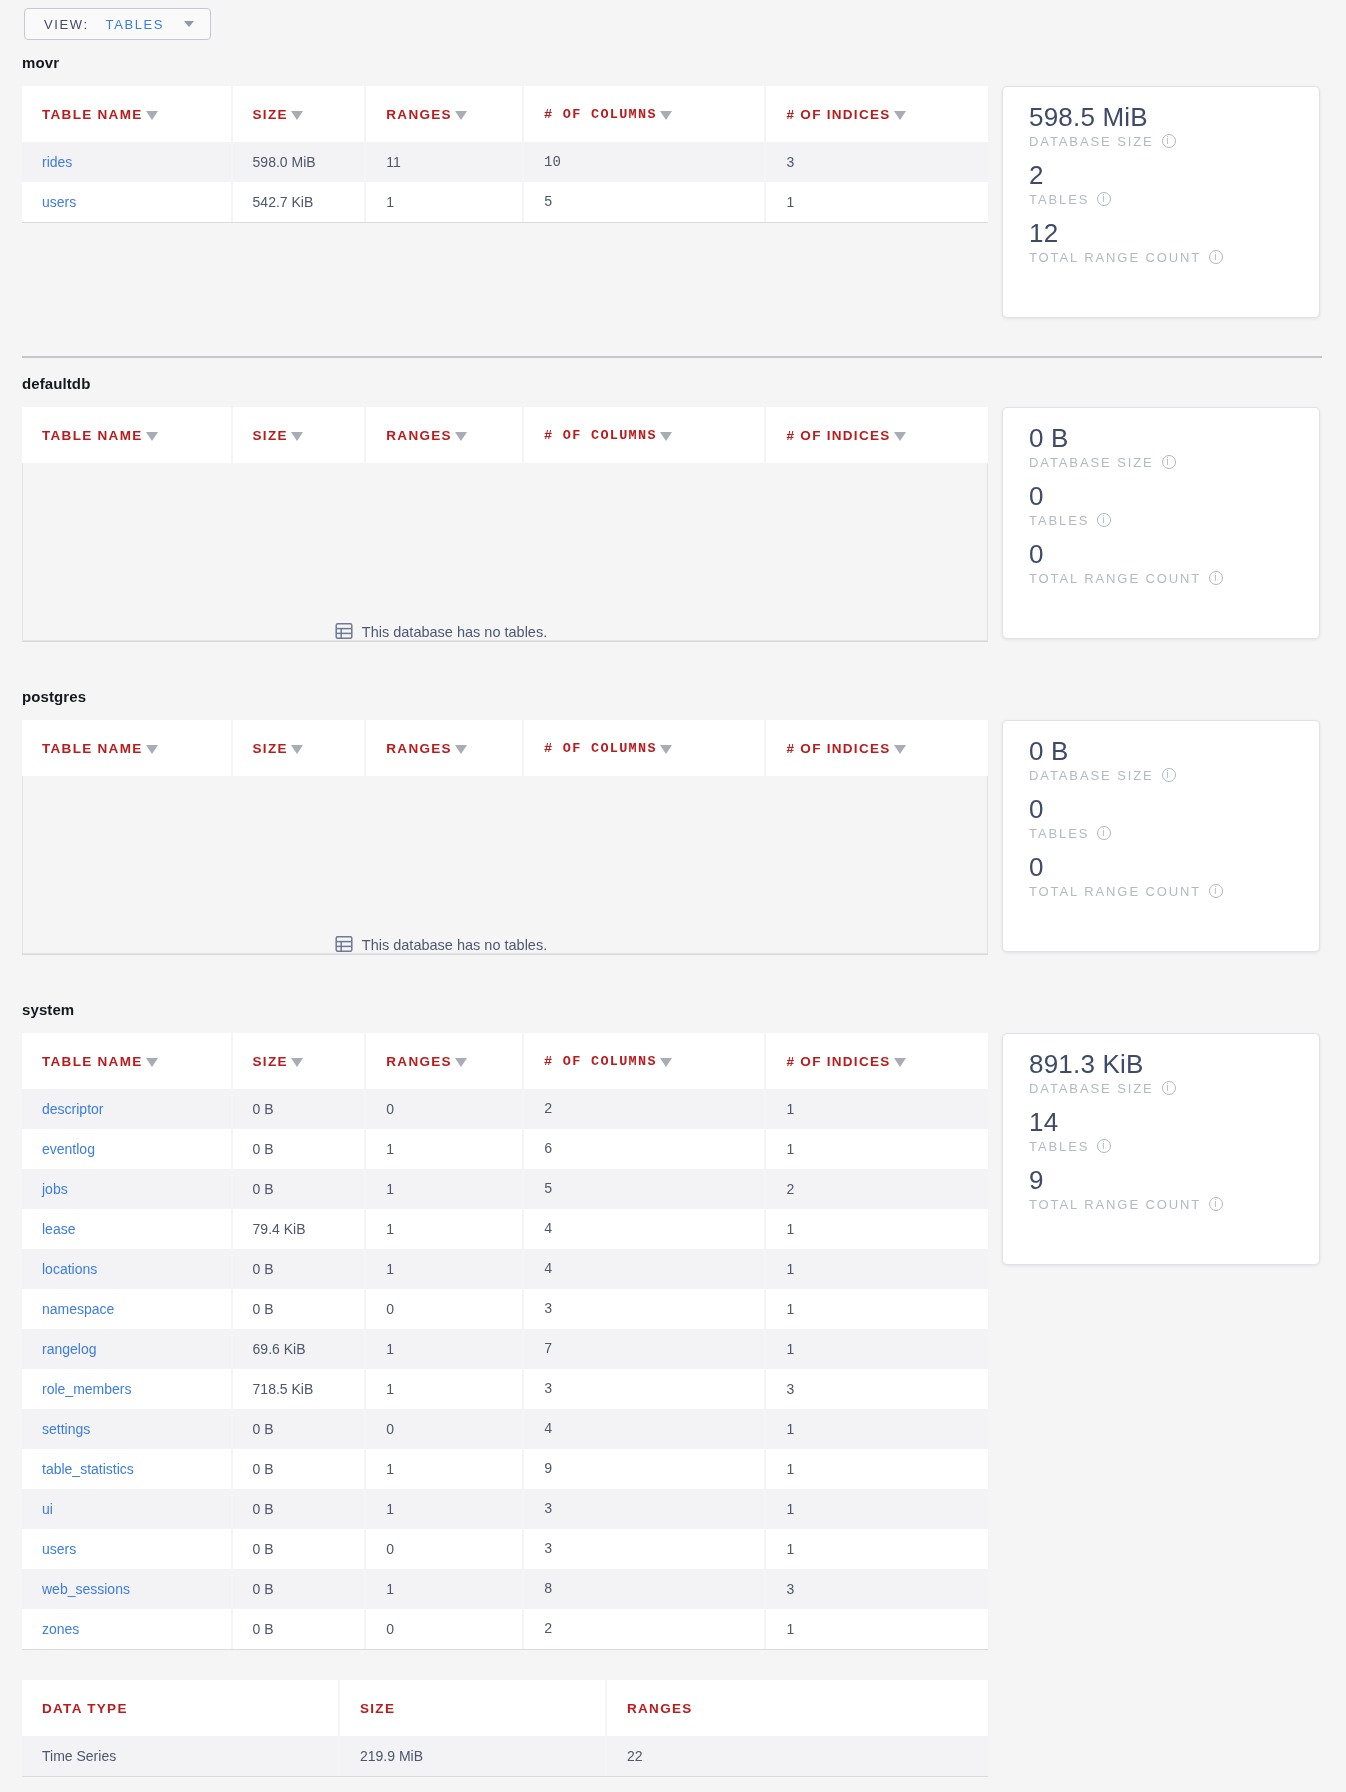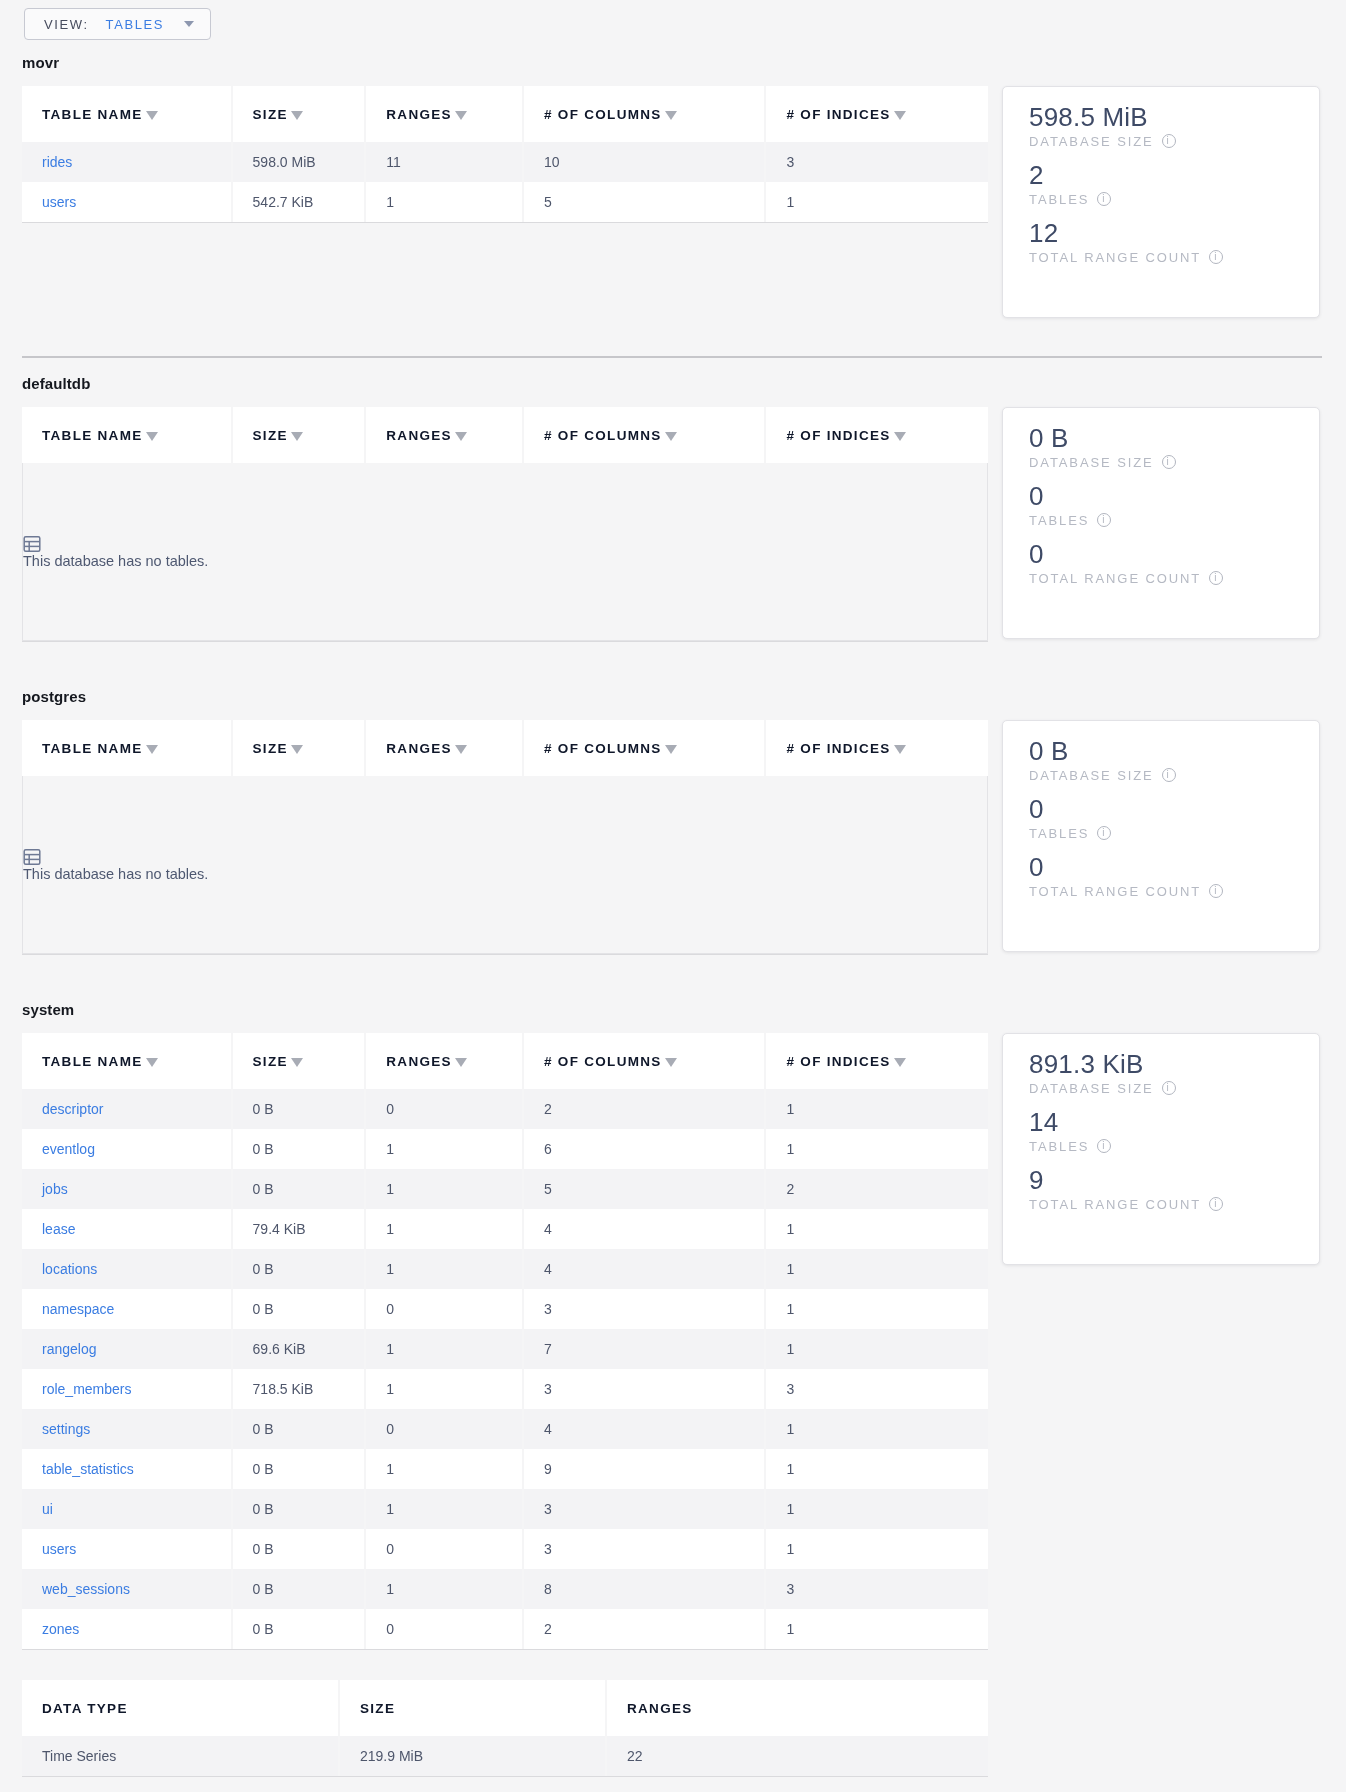--- a/index.html
+++ b/index.html
@@ -34,45 +34,45 @@
   .db-section.spaced { margin-top:46px; }
   .section-body { display:flex; align-items:flex-start; }
 
   
   .table-area { width:966px; flex:none; }
   .tbl { width:966px; border-bottom:1px solid #dadadd; }
   .thead { display:flex; height:56px; }
   .th {
     background:#ffffff; margin-right:2px;
     display:flex; align-items:center; padding-left:20px;
-    color:#0f172a; font-weight:700; font-size:13.5px; letter-spacing:1.3px;
+    color:#b91c1c; font-weight:700; font-size:13.5px; letter-spacing:1.3px;
     cursor:pointer; white-space:nowrap;
   }
   .th:last-child { margin-right:0; }
   .sort-arrow { width:0; height:0; border-left:6px solid transparent; border-right:6px solid transparent; border-top:9px solid #a8acb5; margin-left:3px; position:relative; top:1px; }
   .tr { display:flex; height:40px; }
   .td {
     margin-right:2px; display:flex; align-items:center; padding-left:20px;
     font-size:14px; color:#4e566b; white-space:nowrap;
   }
   .td:last-child { margin-right:0; }
   .tr.odd  .td { background:#f3f3f5; }
   .tr.even .td { background:#ffffff; }
   .td a { color:#3b7de2; text-decoration:none; cursor:pointer; }
 
   
-  .c0 { width:209px; } .c1 { width:132px; } .c2 { width:156px; } .c3 { width:241px; } .c4 { width:222px; }
+  .c0 { width:209px; } .c1 { width:132px; } .c2 { width:156px; } .c3 { width:241px;font-family:Liberation Mono, monospace; } .c4 { width:222px; }
   
   .n0 { width:316px; } .n1 { width:265px; } .n2 { width:381px; }
 
   
   .empty-block {
     height:178px; border:1px solid #e3e3e6; border-top:none;
-    display:flex; align-items:flex-start; justify-content:center; padding-right:128px;
-    color:#4e5871; font-size:14.5px;flex-direction:column;
+    display:flex; align-items:flex-end; justify-content:center; padding-right:128px;
+    color:#4e5871; font-size:14.5px;
   }
   .empty-block svg { margin-right:9px; flex:none; }
 
   
   .summary-card {
     width:318px; min-height:232px; margin-left:14px; flex:none;
     background:#ffffff; border:1px solid #e2e2e6; border-radius:5px;
     box-shadow:0 1px 3px rgba(70,70,80,0.10);
     padding:16px 20px 18px 26px;
   }

